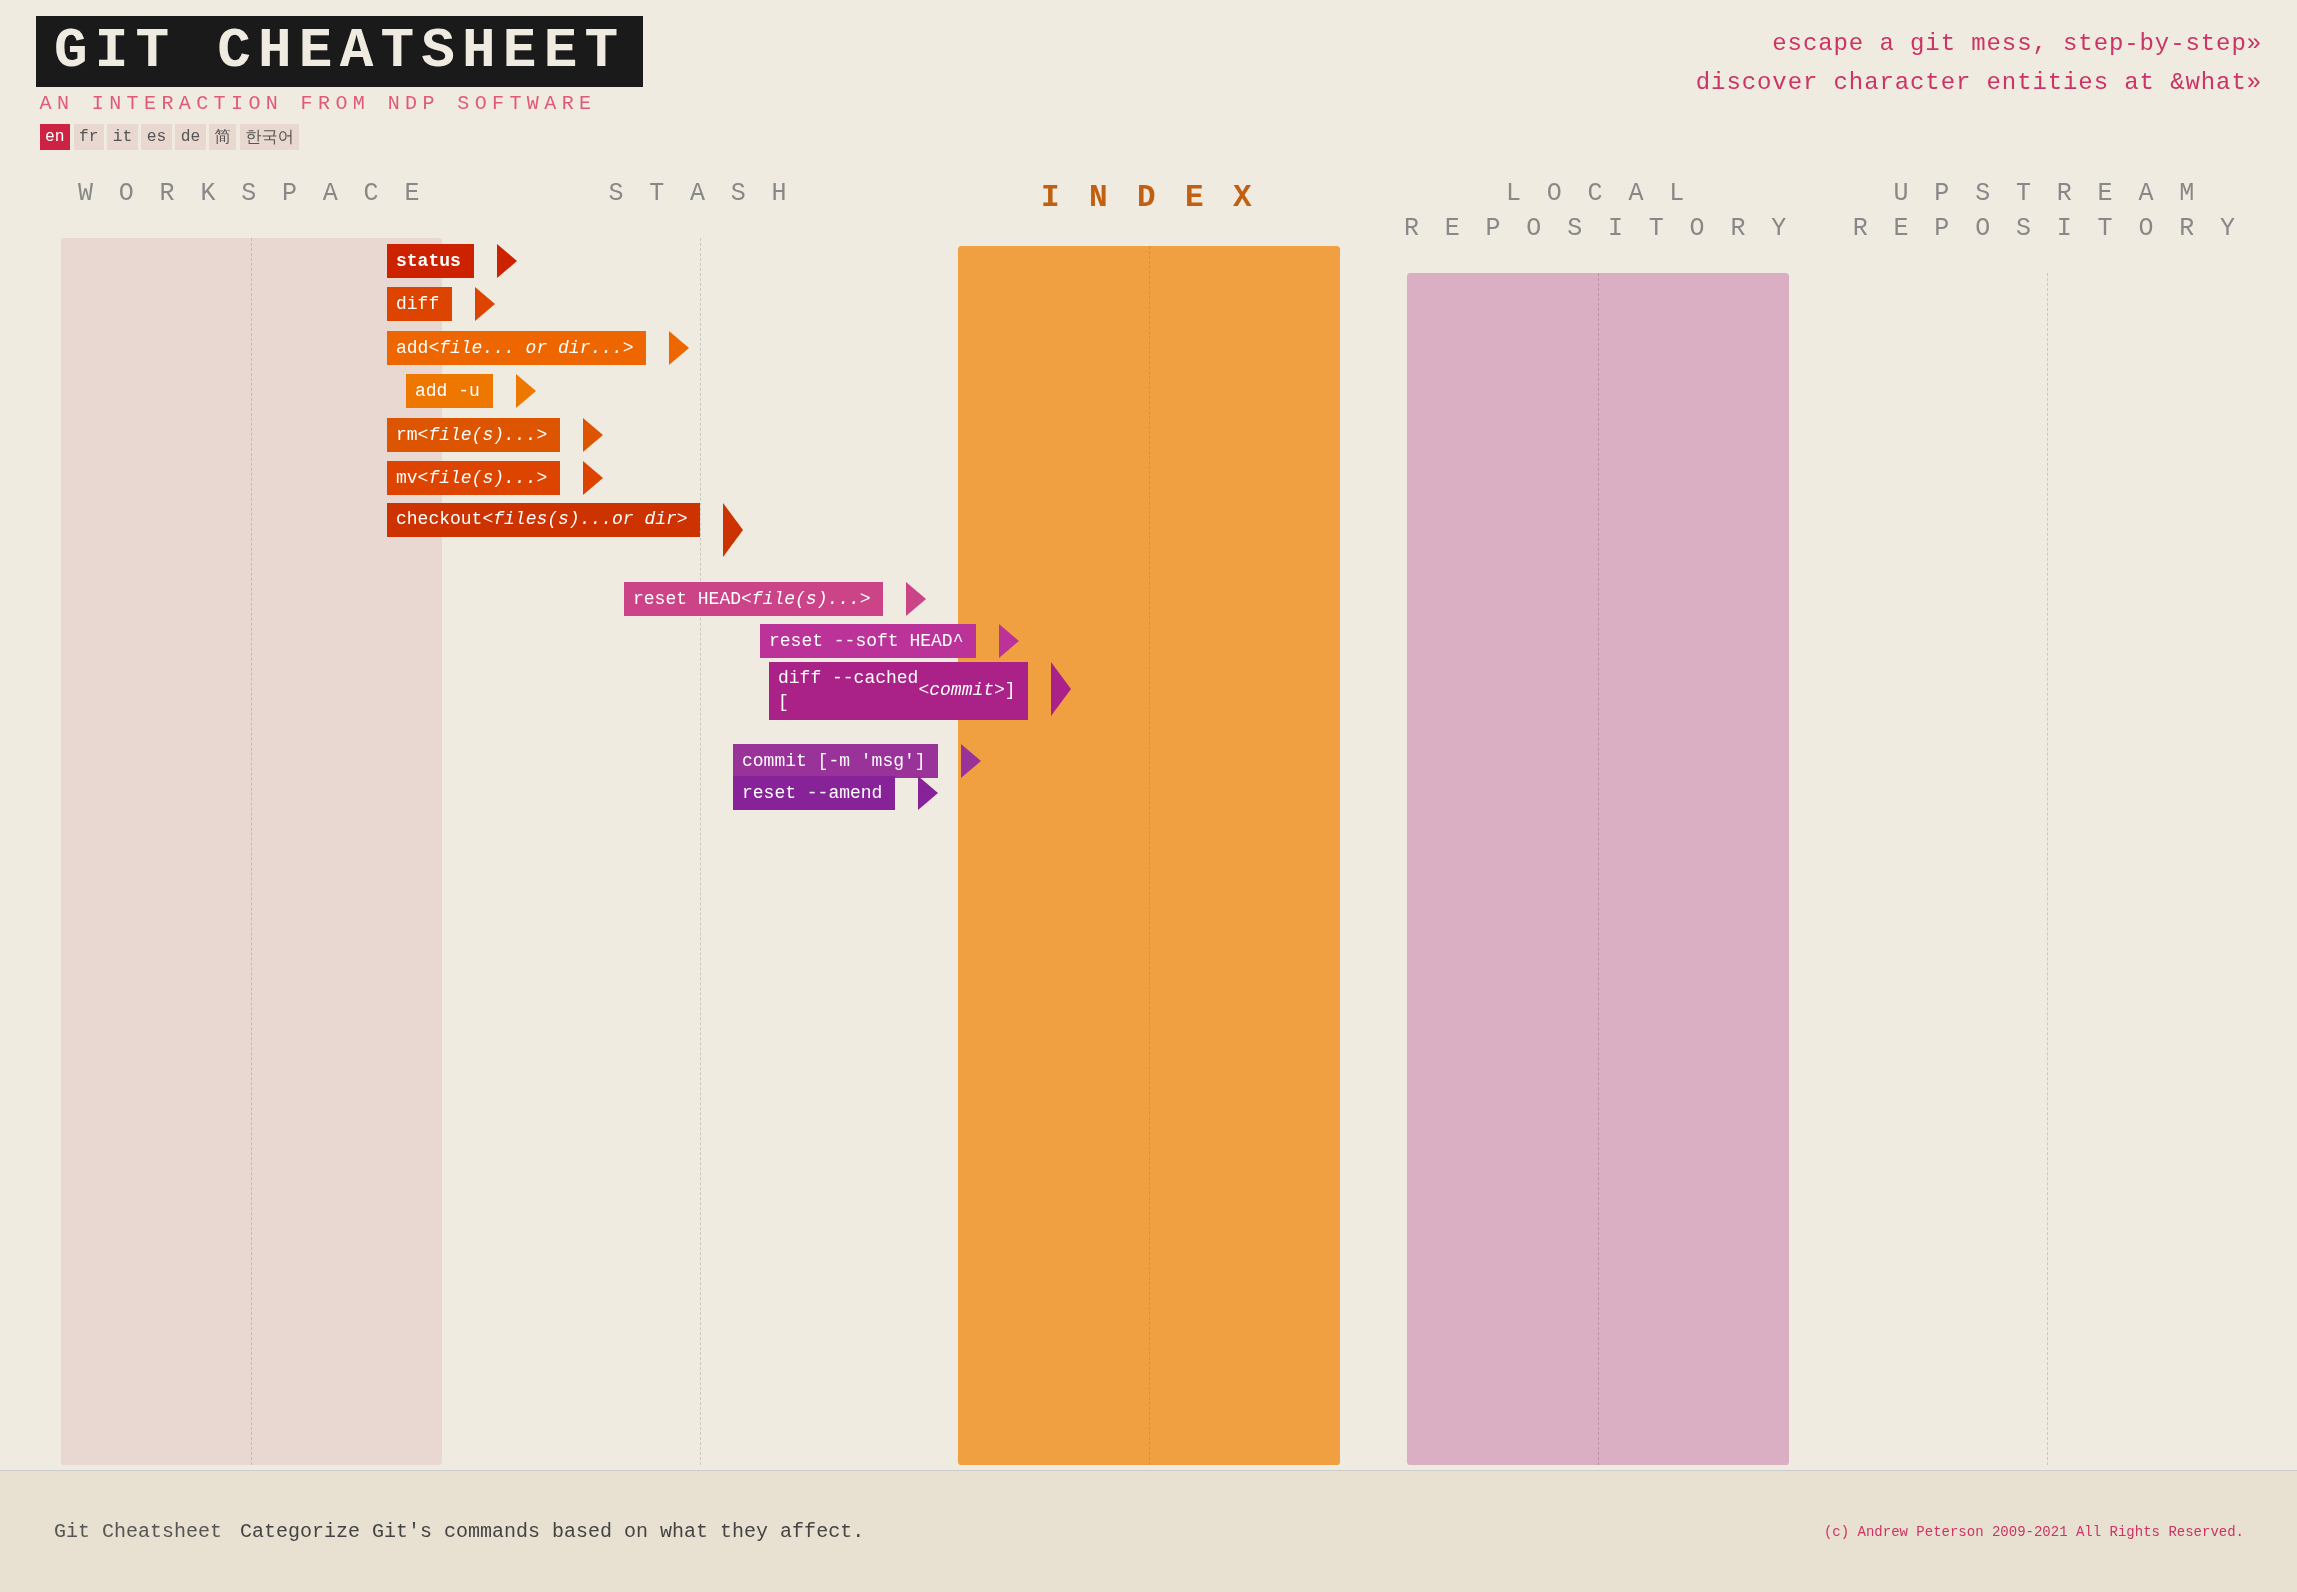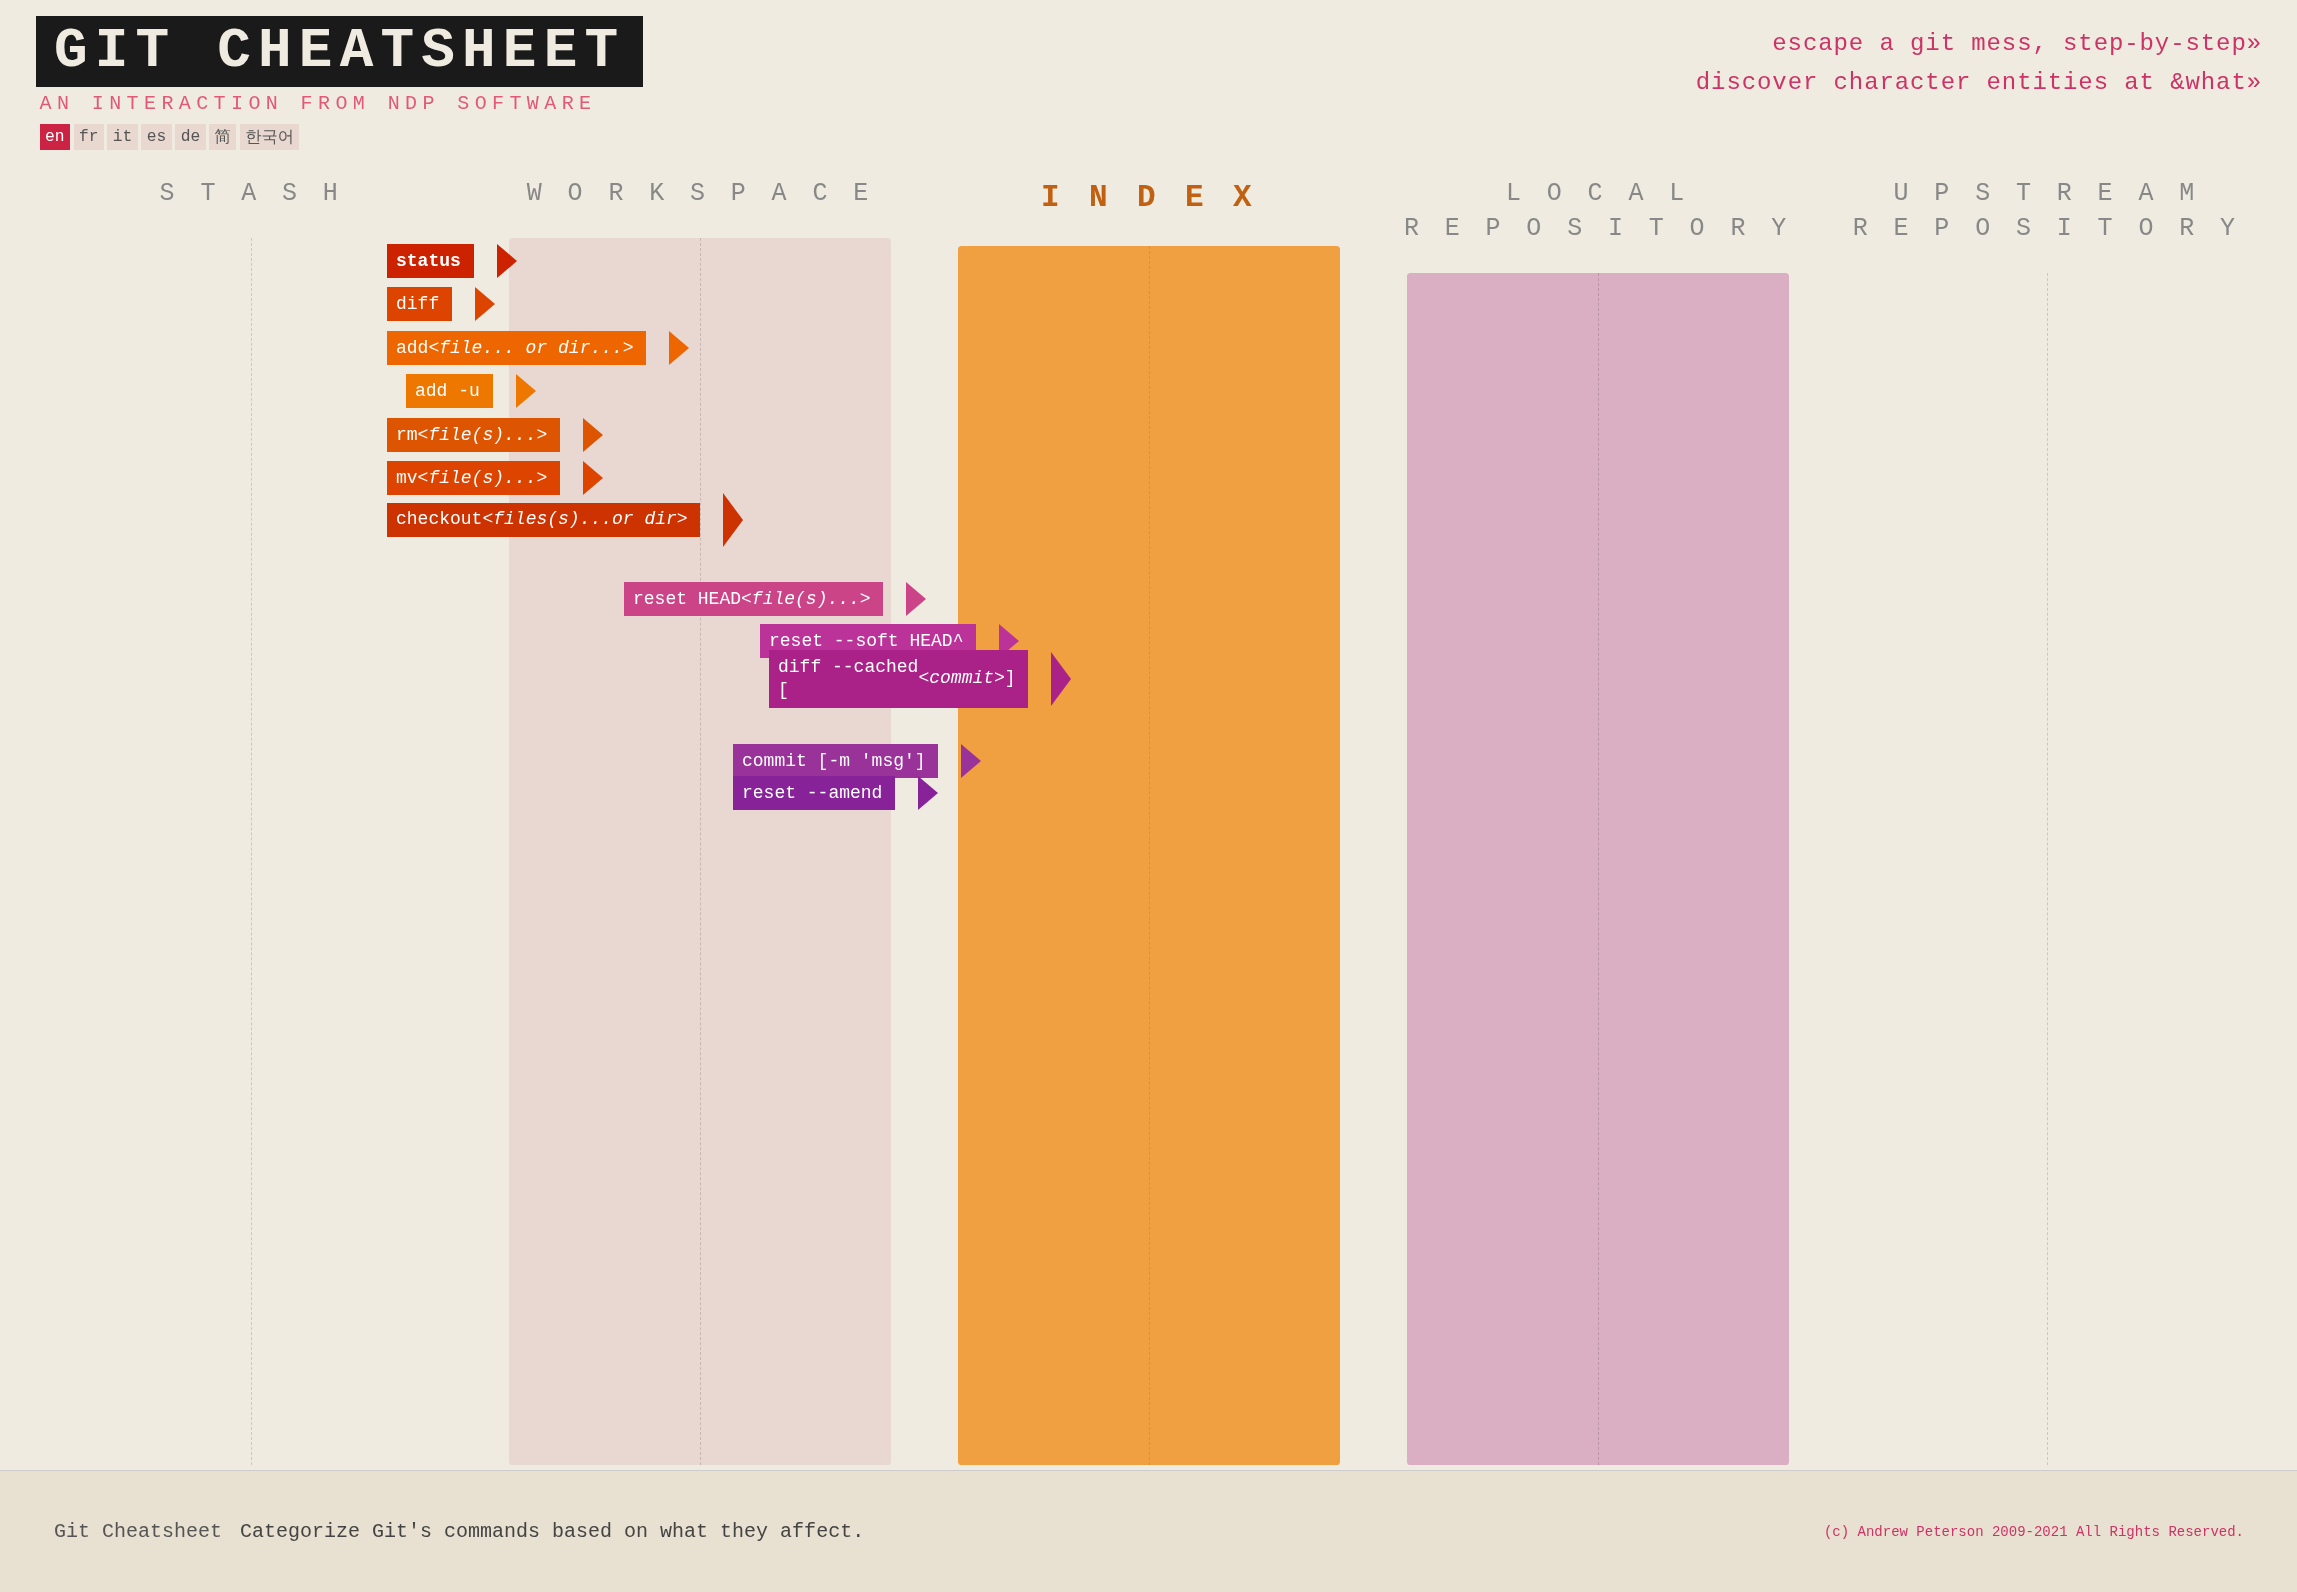--- a/index.html
+++ b/index.html
@@ -165,21 +165,21 @@
 
     
     .cmd-row {
       position: absolute;
       display: flex;
       align-items: center;
     }
 
     .cmd-arrow {
       display: flex;
-      align-items: center;
+      align-items: flex-start;
       height: 34px;
       position: relative;
       cursor: pointer;
       gap: 23px;
     }
 
     .cmd-arrow-body {
       height: 100%;
       display: flex;
       align-items: center;
@@ -260,34 +260,34 @@
     </div>
   </div>
   <div id="top-links">
     <div>escape a git mess, step-by-step»</div>
     <div>discover character entities at &amp;what»</div>
   </div>
 </div>
 
 <div id="main-area">
 
+  <div class="column" id="col-workspace">
+    <div class="column-header">W O R K S P A C E</div>
+    <div class="column-body">
+      <div class="col-line"></div>
+    </div>
+  </div>
+
   <div class="column" id="col-stash">
     <div class="column-header">S T A S H</div>
     <div class="column-body">
       <div class="col-line"></div>
     </div>
   </div>
 
-  <div class="column" id="col-workspace">
-    <div class="column-header">W O R K S P A C E</div>
-    <div class="column-body">
-      <div class="col-line"></div>
-    </div>
-  </div>
-
   <div class="column" id="col-index">
     <div class="column-header">I N D E X</div>
     <div class="column-body">
       <div class="col-line" style="border-color: rgba(180,90,0,0.25);"></div>
     </div>
   </div>
 
   <div class="column" id="col-local">
     <div class="column-header">L O C A L<br>R E P O S I T O R Y</div>
     <div class="column-body">

